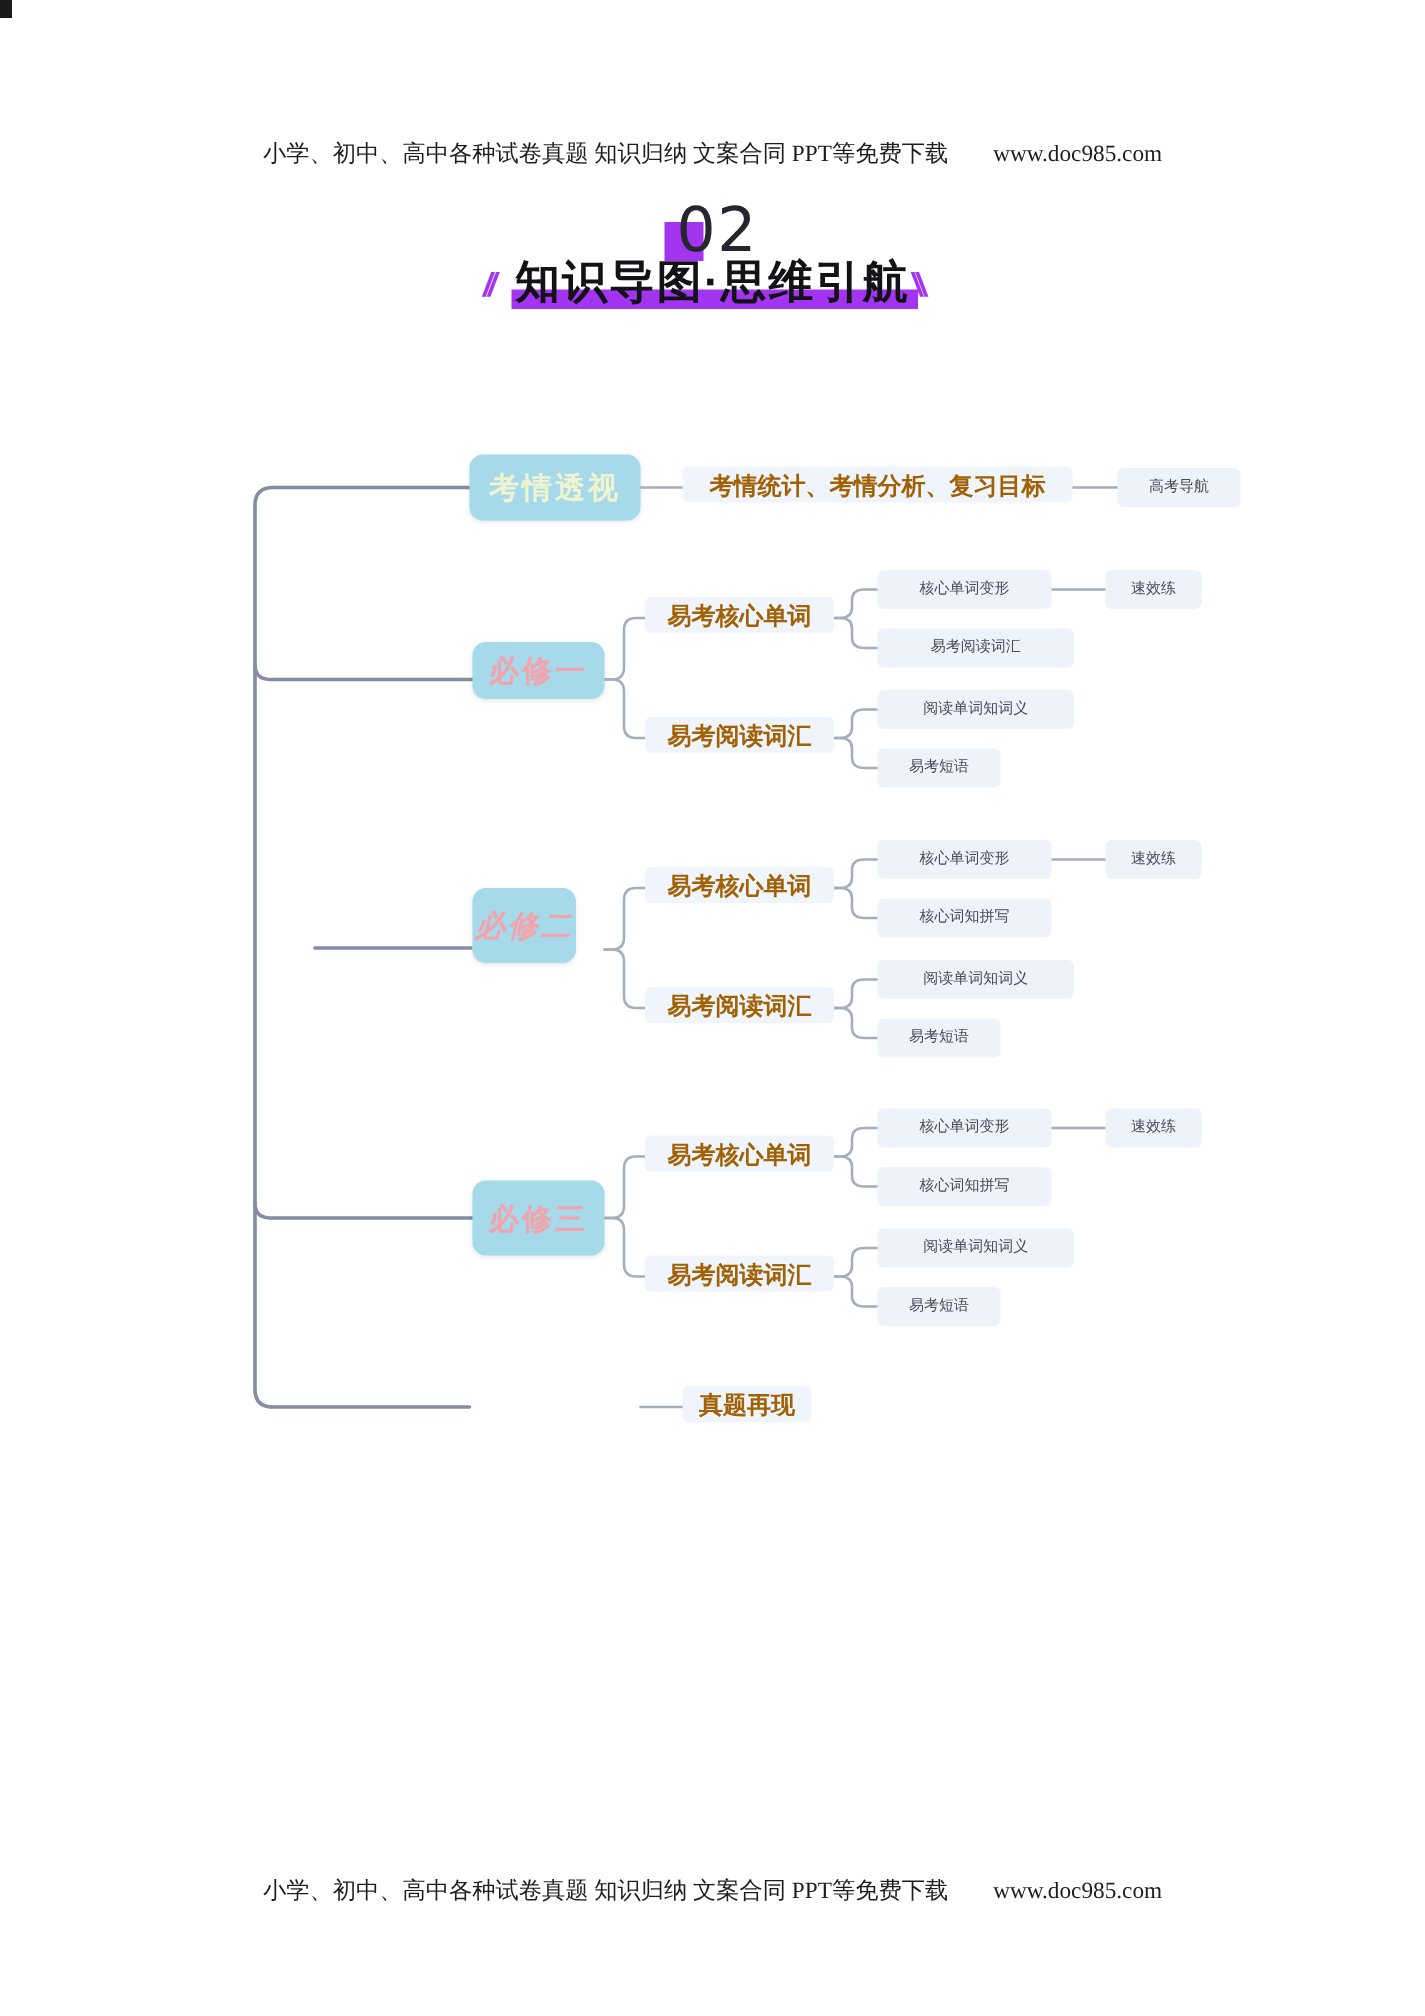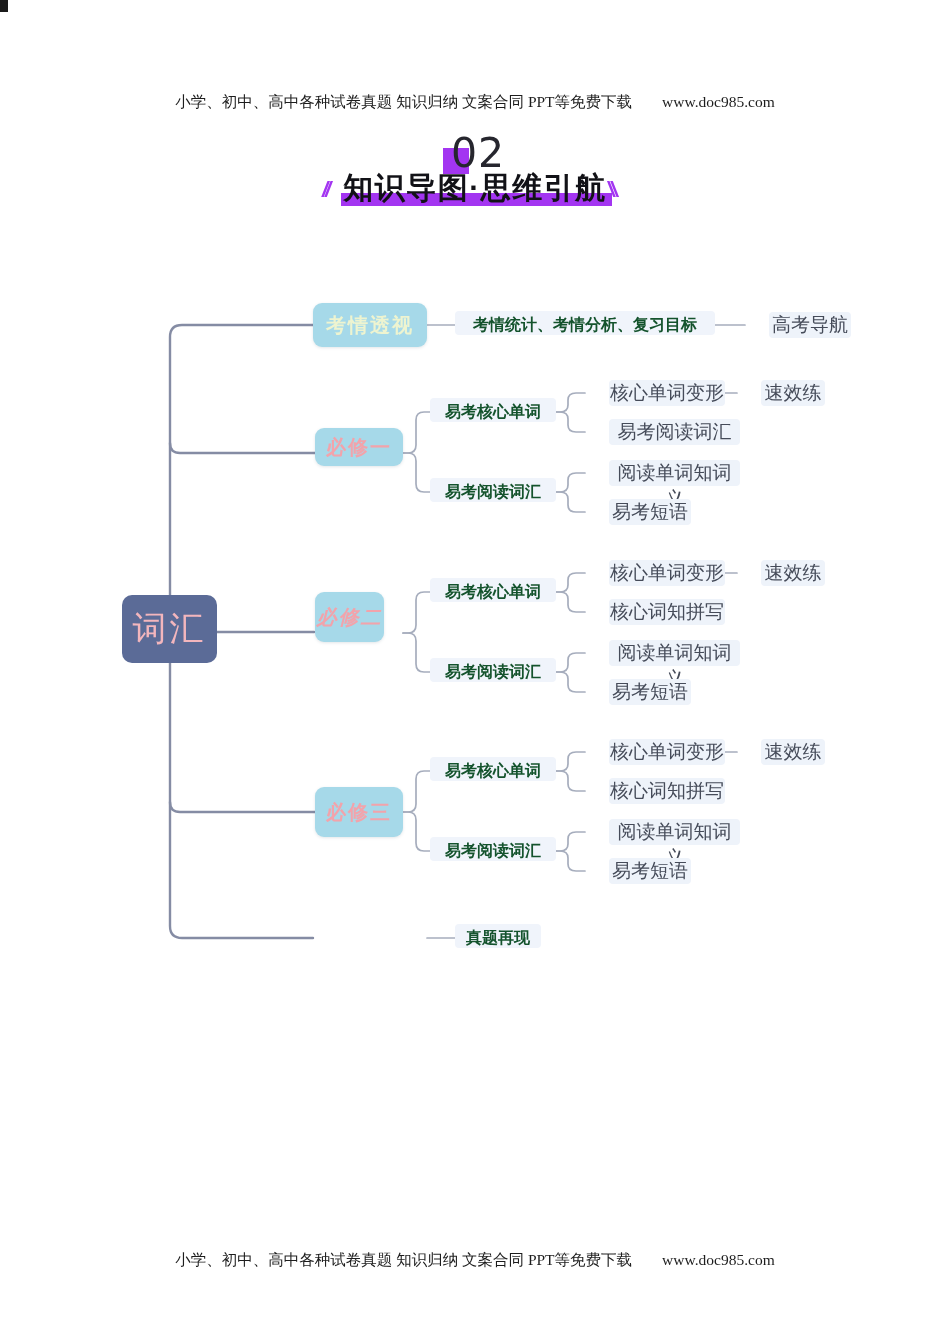--- a/index.html
+++ b/index.html
@@ -32,24 +32,24 @@
   
   .map{position:absolute;left:0;top:290px;width:950px;height:680px;}
   .map svg{position:absolute;left:0;top:0;}
   .root-node{position:absolute;left:122px;top:305px;width:95px;height:68px;background:#5b6b97;
              border-radius:10px;display:flex;align-items:center;justify-content:center;
              font-size:34px;font-weight:500;color:#f3b6bd;letter-spacing:3px;}
   .box1{position:absolute;display:flex;align-items:center;justify-content:center;background:#a6d9e9;
         border-radius:9px;font-weight:bold;font-size:20px;letter-spacing:2px;
         box-shadow:0 1px 3px rgba(60,90,110,.15);}
   .t-yellow{color:#eef4d0;font-family:Liberation Mono, monospace;} .t-pink{color:#f2a3ab;}
-  .n2{position:absolute;height:24px;line-height:28px;background:#f0f4fb;color:#14532d;
+  .n2{position:absolute;height:24px;line-height:28px;background:#f0f4fb;color:#a16207;
       font-weight:bold;font-size:16px;text-align:center;border-radius:4px;}
   .n3{position:absolute;height:26px;line-height:26px;background:#eef3fa;color:#454b59;
-      font-size:19px;text-align:center;border-radius:4px;margin-left:24px;}
+      font-size:10px;text-align:center;border-radius:4px;}
   .mod{position:absolute;left:0;width:950px;height:146px;}
   .w260{width:260px;} .w126{width:126px;} .w131{width:131px;}
   .w116{width:116px;} .w86{width:86px;} .w82{width:82px;} .w64{width:64px;}
 </style>
 </head>
 <body>
 
 <div class="page">
 
   <div class="corner-mark"></div>
@@ -105,21 +105,20 @@
         <path d="M403 522 L408 522 Q416 522 416 514 L416 489 Q416 481 424 481 L430 481"></path>
         <path d="M403 522 L408 522 Q416 522 416 530 L416 553 Q416 561 424 561 L430 561"></path>
         <path d="M556 481 L560 481 Q568 481 568 474 L568 469 Q568 462 576 462 L585 462"></path>
         <path d="M556 481 L560 481 Q568 481 568 488 L568 494 Q568 501 576 501 L585 501"></path>
         <path d="M556 561 L560 561 Q568 561 568 554 L568 549 Q568 542 576 542 L585 542"></path>
         <path d="M556 561 L560 561 Q568 561 568 568 L568 574 Q568 581 576 581 L585 581"></path>
         <path d="M701 462 L737 462"></path>
       </g>
     </svg>
 
-    <div class="root-node">词汇</div>
 
     <div class="box1 t-yellow" style="left:313px;top:13px;width:114px;height:44px;">考情透视</div>
     <div class="n2 w260" style="left:455px;top:21px;">考情统计、考情分析、复习目标</div>
     <div class="n3 w82" style="left:745px;top:22px;">高考导航</div>
 
     <div class="mod" style="top:90px;">
       <div class="n3 w116" style="left:585px;top:0;">核心单词变形</div>
       <div class="n3 w64" style="left:737px;top:0;">速效练</div>
       <div class="n2 w126" style="left:430px;top:18px;">易考核心单词</div>
       <div class="n3 w131" style="left:585px;top:39px;">易考阅读词汇</div>

